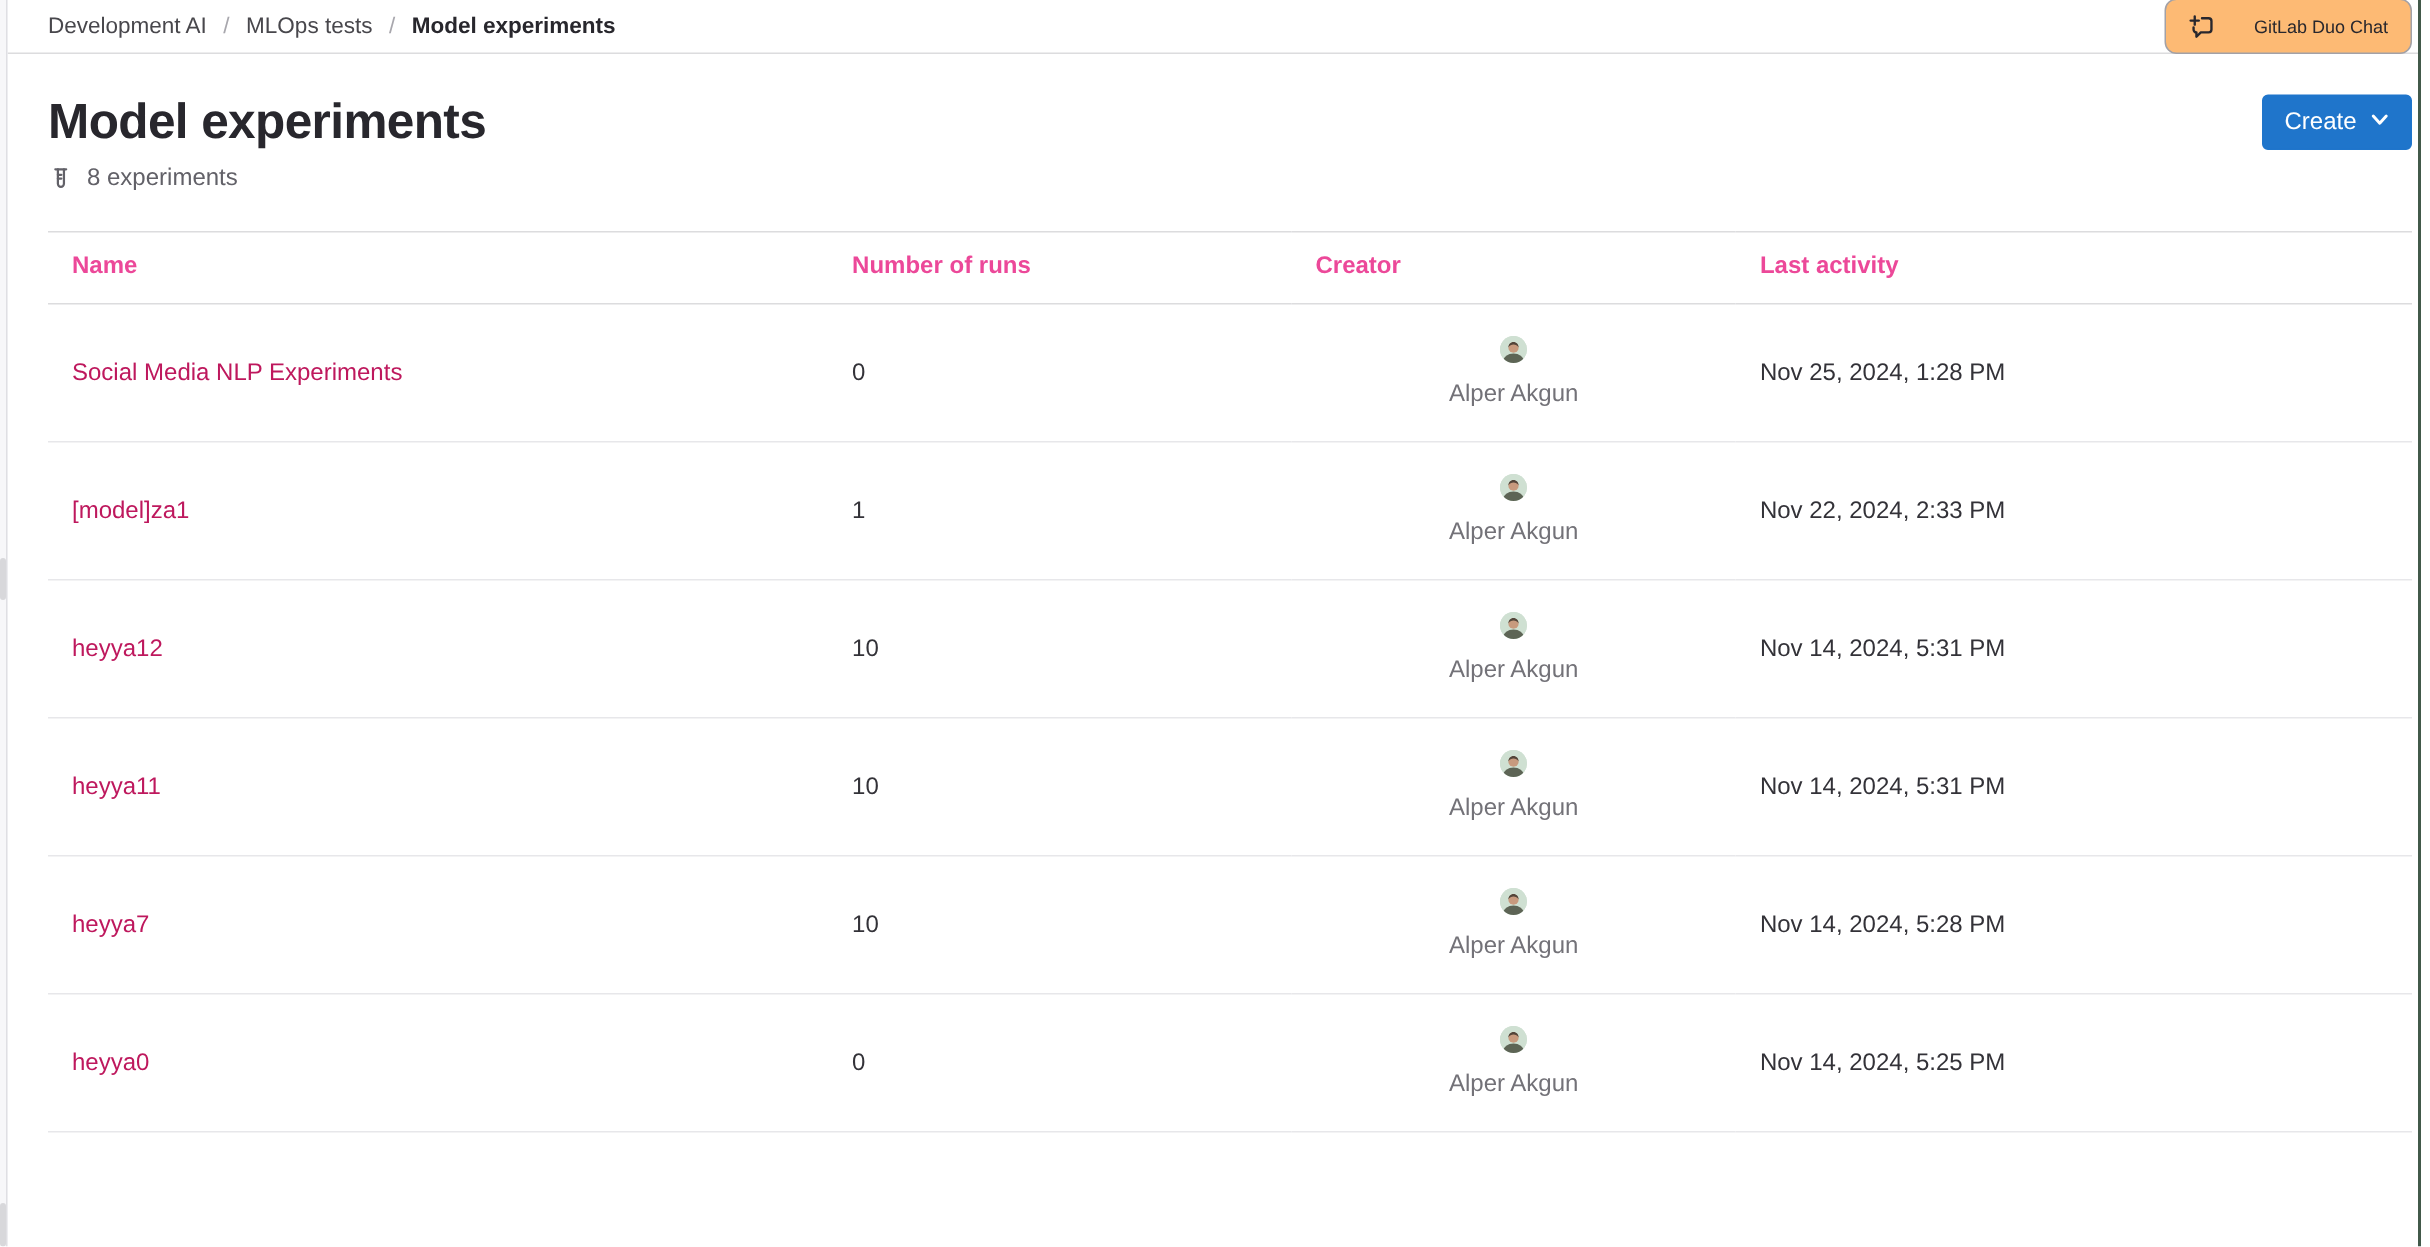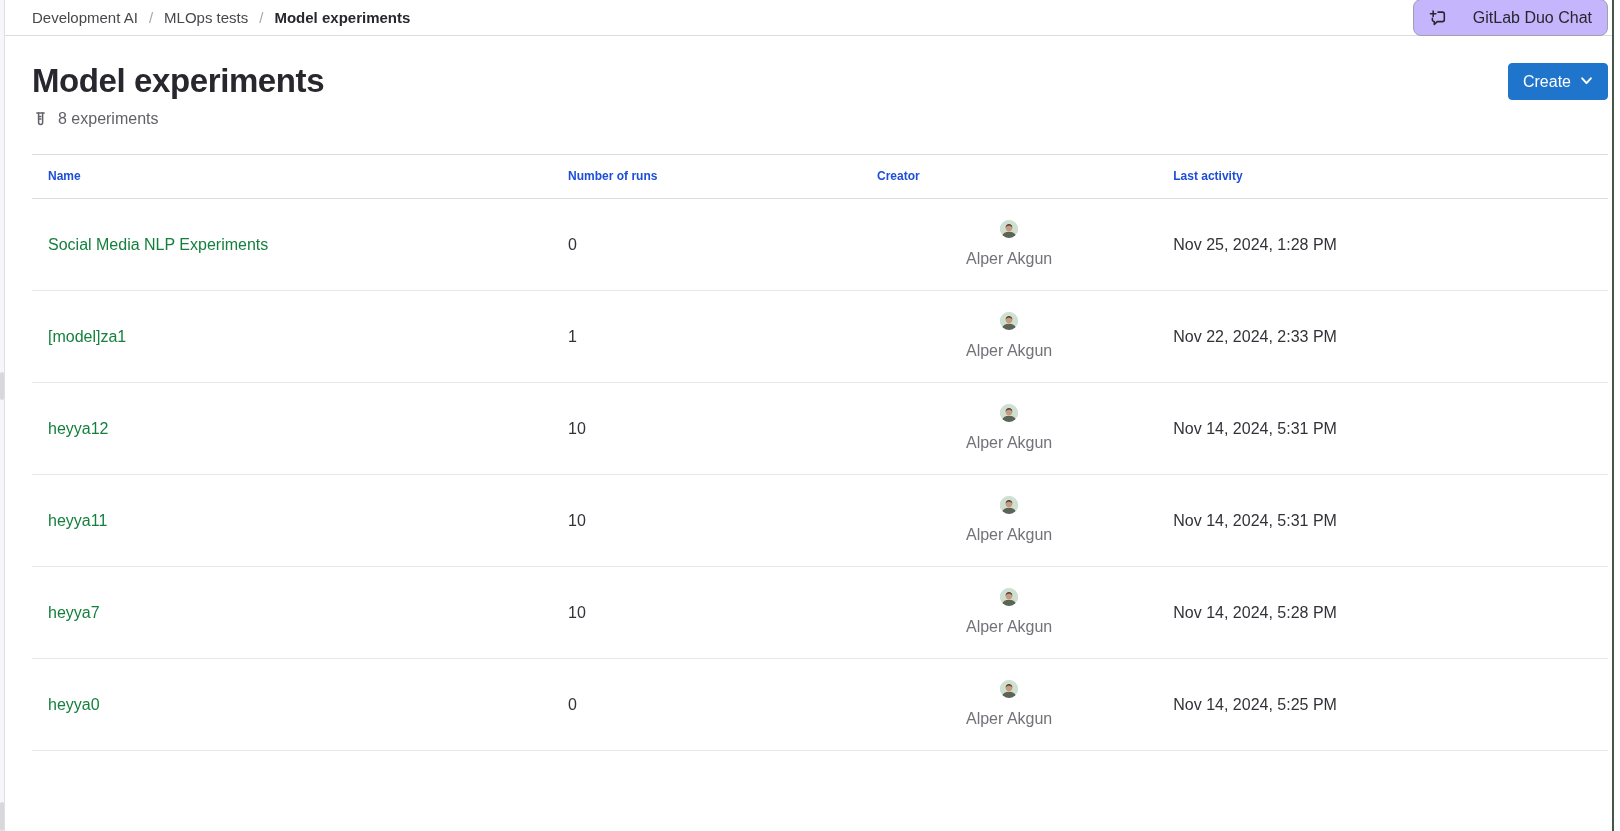--- a/index.html
+++ b/index.html
@@ -29,48 +29,48 @@
   .topbar {
     height:36px; display:flex; align-items:center; justify-content:space-between;
     padding:0 4px 0 27px; border-bottom:1px solid #dcdcde;
   }
   .breadcrumb { display:flex; align-items:center; font-size:15px; }
   .crumb-link { color:#48474c; text-decoration:none; cursor:pointer; }
   .crumb-sep { color:#a8a7ad; margin:0 11px; }
   .crumb-current { color:#28272d; font-weight:700; }
   .duo-btn {
     display:flex; align-items:center; gap:26px; height:37px; padding:0 15px;
-    background:#c4b5fd; border:1px solid #a2a1a7; border-radius:8px;
-    font-size:16px; color:#28272d; cursor:pointer; font-family:inherit;
+    background:#fdba74; border:1px solid #a2a1a7; border-radius:8px;
+    font-size:12px; color:#28272d; cursor:pointer; font-family:inherit;
   }
   .duo-btn svg { display:block; }
 
   
   .content { padding:0 4px 0 27px; }
   .page-header { display:flex; justify-content:space-between; align-items:flex-start; padding-top:25px; }
   h1.page-title { font-size:33px; line-height:40px; font-weight:700; letter-spacing:-0.4px; color:#28272d; }
   .meta-line { display:flex; align-items:center; gap:9px; margin-top:9px; color:#626168; font-size:16px; }
   .meta-line svg { display:block; }
   .create-btn {
     display:flex; align-items:center; gap:9px; height:37px; padding:0 14px;
     background:#1f75cb; border:1px solid #1f75cb; border-radius:4px;
     color:#ffffff; font-size:16px; cursor:pointer; font-family:inherit; margin-top:2px;
   }
 
   
   table.experiments { width:100%; border-collapse:collapse; margin-top:26px; table-layout:fixed; }
   th {
-    text-align:left; font-size:12px; font-weight:700; color:#1d4ed8;
+    text-align:left; font-size:16px; font-weight:700; color:#ec4899;
     padding:14px 16px 15px; border-top:1px solid #dcdcde; border-bottom:1px solid #dcdcde;
   }
   td {
     font-size:16px; color:#333238; padding:21px 16px; border-bottom:1px solid #e7e7ea;
     vertical-align:middle; line-height:21px;
   }
-  a.exp-link { color:#15803d; text-decoration:none; cursor:pointer; }
+  a.exp-link { color:#be185d; text-decoration:none; cursor:pointer; }
   .creator-cell { display:flex; align-items:center; gap:10px; color:#737278;flex-direction:column; }
   .avatar { width:18px; height:18px; border-radius:50%; overflow:hidden; background:#cfe0d2; flex:none; }
   .avatar svg { display:block; }
 </style>
 </head>
 <body>
 
 <div class="left-edge">
   <div class="thumb thumb-a"></div>
   <div class="thumb thumb-b"></div>

